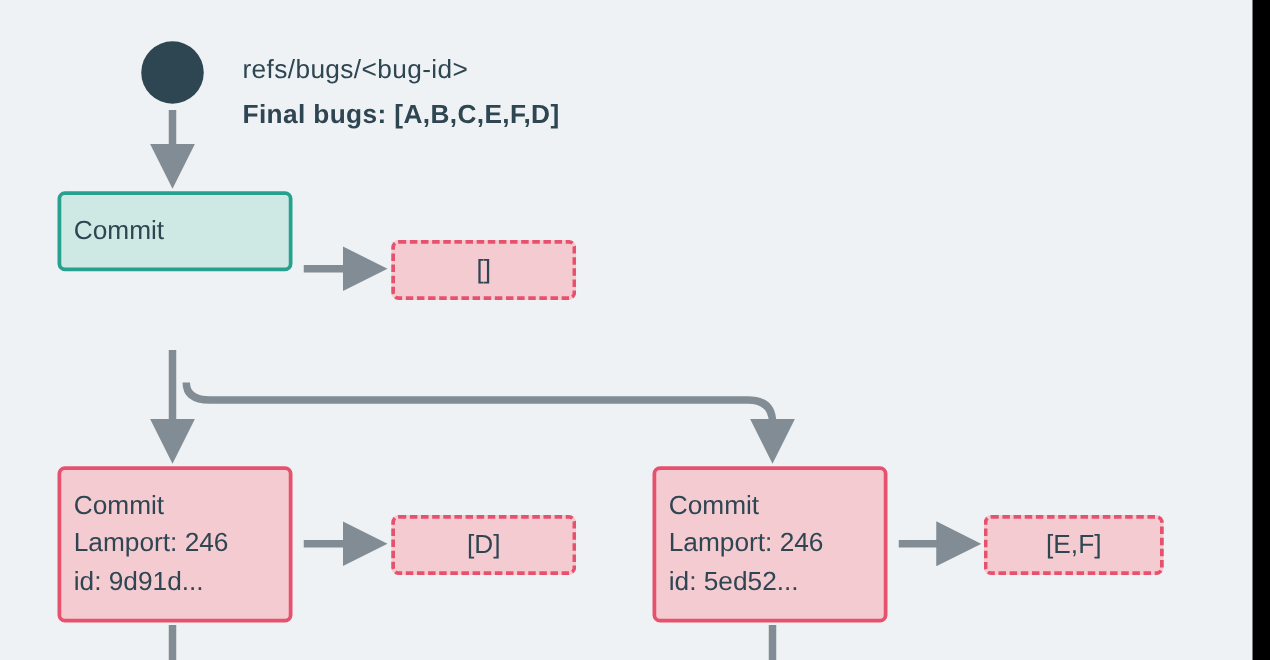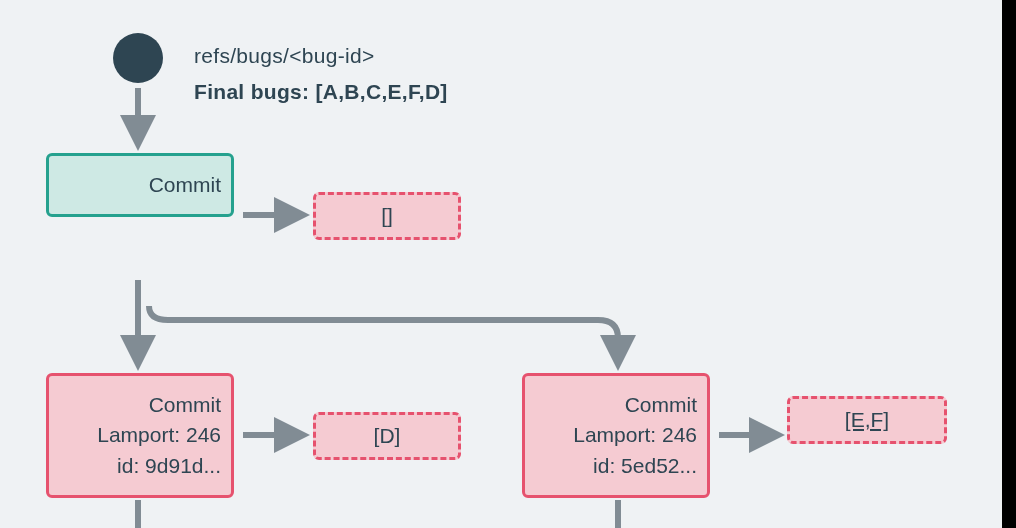--- a/index.html
+++ b/index.html
@@ -31,21 +31,21 @@
     font-size: 21px;
     letter-spacing: 0.3px;
   }
   .header-bold {
     font-weight: 700;
   }
   .commit-box {
     position: absolute;
     border: 3px solid;
     border-radius: 6px;
-    text-align: right;
+    text-align: left;
     padding: 14px 10px;
     color: #2e4552;
     font-size: 21px;
     line-height: 1.45;
   }
   .commit-teal {
     border-color: #25a18e;
     background: #cee9e4;
   }
   .commit-red {
@@ -97,21 +97,21 @@
   </div>
   <div class="ops-box" style="left:313px; top:400px; width:148px;">
     <span>[D]</span>
   </div>
 
   <div class="commit-box commit-red" style="left:522px; top:361px; width:188px;">
     <div>Commit</div>
     <div>Lamport: 246</div>
     <div>id: 5ed52...</div>
   </div>
-  <div class="ops-box" style="left:787px; top:384px; width:160px;text-decoration:underline;">
+  <div class="ops-box" style="left:787px; top:400px; width:144px;">
     <span>[E,F]</span>
   </div>
 
   <svg class="arrows">
     <defs>
       <marker id="arrowhead" markerWidth="6" markerHeight="6" refX="4.5" refY="3" orient="auto">
         <path d="M0,0 L6,3 L0,6 Z" fill="#818c94"></path>
       </marker>
     </defs>
 

